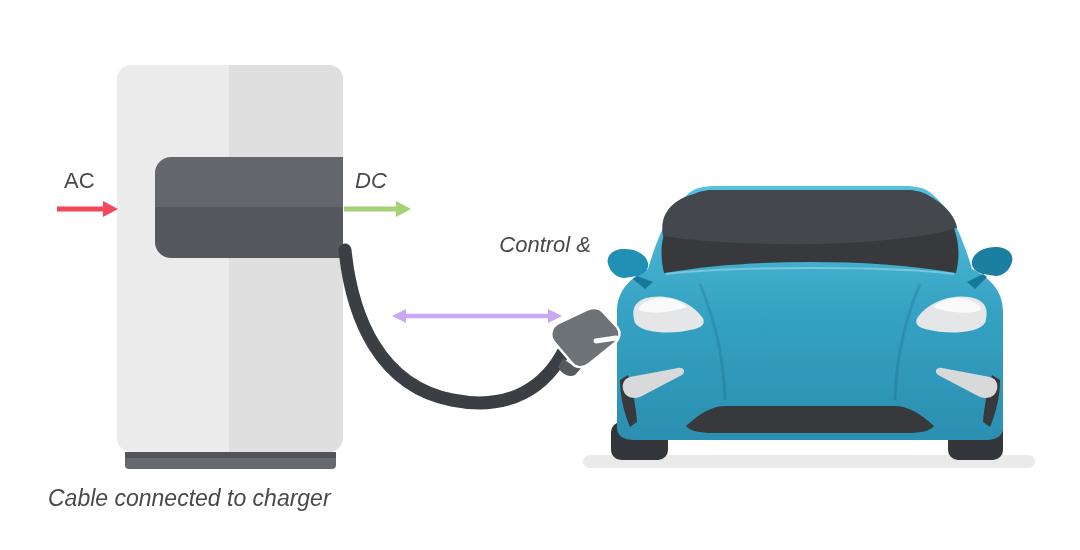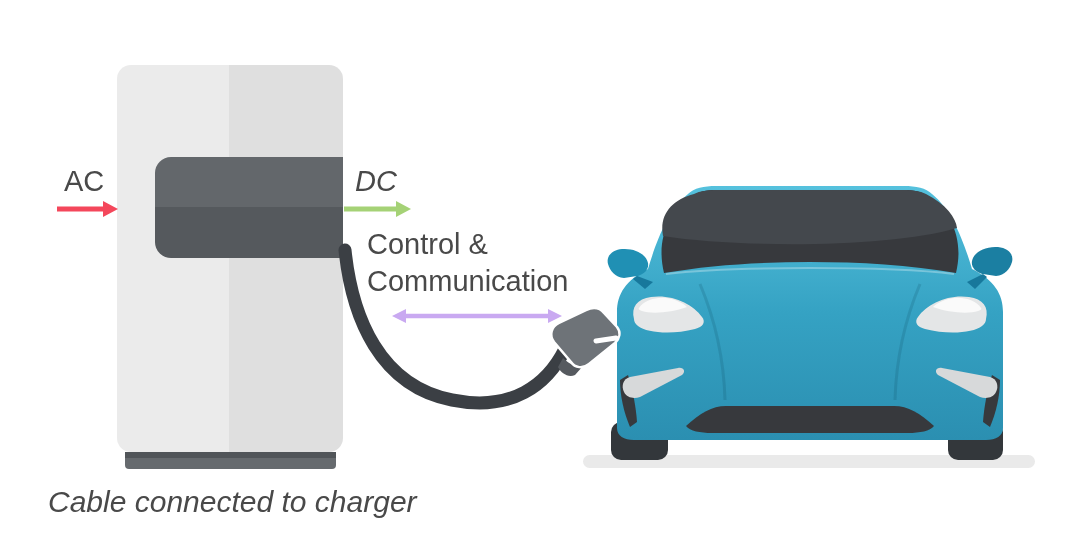--- a/index.html
+++ b/index.html
@@ -15,26 +15,26 @@
   }
   .charger-panel{
     left:155px;top:157px;width:188px;height:101px;border-radius:16px 0 0 16px;
     background:linear-gradient(180deg,var(--panel-top) 0 50%,var(--panel-bottom) 50% 100%);
   }
   .charger-base{
     left:125px;top:452px;width:211px;height:17px;border-radius:0 0 4px 4px;
     background:linear-gradient(180deg,var(--base-top) 0 38%,var(--base-bottom) 38% 100%);
   }
   
-  .lbl{color:var(--text);font-size:29px;line-height:30px;white-space:nowrap;}
+  .lbl{color:var(--text);font-size:22px;line-height:30px;white-space:nowrap;}
   .lbl-ac{left:64px;top:166px;}
   .lbl-dc{left:355px;top:166px;font-style:italic;}
-  .lbl-comm{left:367px;top:226px;width:224px;text-align:left;line-height:37px;}
+  .lbl-comm{left:367px;top:226px;width:224px;text-align:right;line-height:37px;font-style:italic;}
   .lbl-comm span{display:block;}
-  .caption{left:48px;top:485px;color:var(--text);font-size:30px;font-style:italic;white-space:nowrap;}
+  .caption{left:48px;top:485px;color:var(--text);font-size:23px;font-style:italic;white-space:nowrap;}
   svg{display:block;overflow:visible;}
   .overlay{left:0;top:0;pointer-events:none;}
 </style>
 </head>
 <body>
 
 <div class="stage">
 
   <div>
     <div class="abs charger-body"></div>
@@ -49,21 +49,20 @@
   </svg>
 
   <div class="abs lbl lbl-dc">DC</div>
   <svg class="abs" style="left:344px;top:200px" width="68" height="18" viewBox="0 0 68 18">
     <line x1="0" y1="9" x2="53" y2="9" style="stroke:var(--dc-arrow)" stroke-width="5"></line>
     <polygon points="52,1 67,9 52,17" style="fill:var(--dc-arrow)"></polygon>
   </svg>
 
   <div class="abs lbl lbl-comm">
     <span>Control &amp;</span>
-    <span>Communication</span>
   </div>
   <svg class="abs" style="left:391px;top:307px" width="172" height="18" viewBox="0 0 172 18">
     <line x1="14" y1="9" x2="158" y2="9" style="stroke:var(--comm-arrow)" stroke-width="4.5"></line>
     <polygon points="15,2 1,9 15,16" style="fill:var(--comm-arrow)"></polygon>
     <polygon points="157,2 171,9 157,16" style="fill:var(--comm-arrow)"></polygon>
   </svg>
 
   <svg class="abs" style="left:560px;top:170px" width="500" height="330" viewBox="0 0 500 330">
     <defs>
       <linearGradient id="bodyGrad" x1="0" y1="0" x2="0" y2="1">

